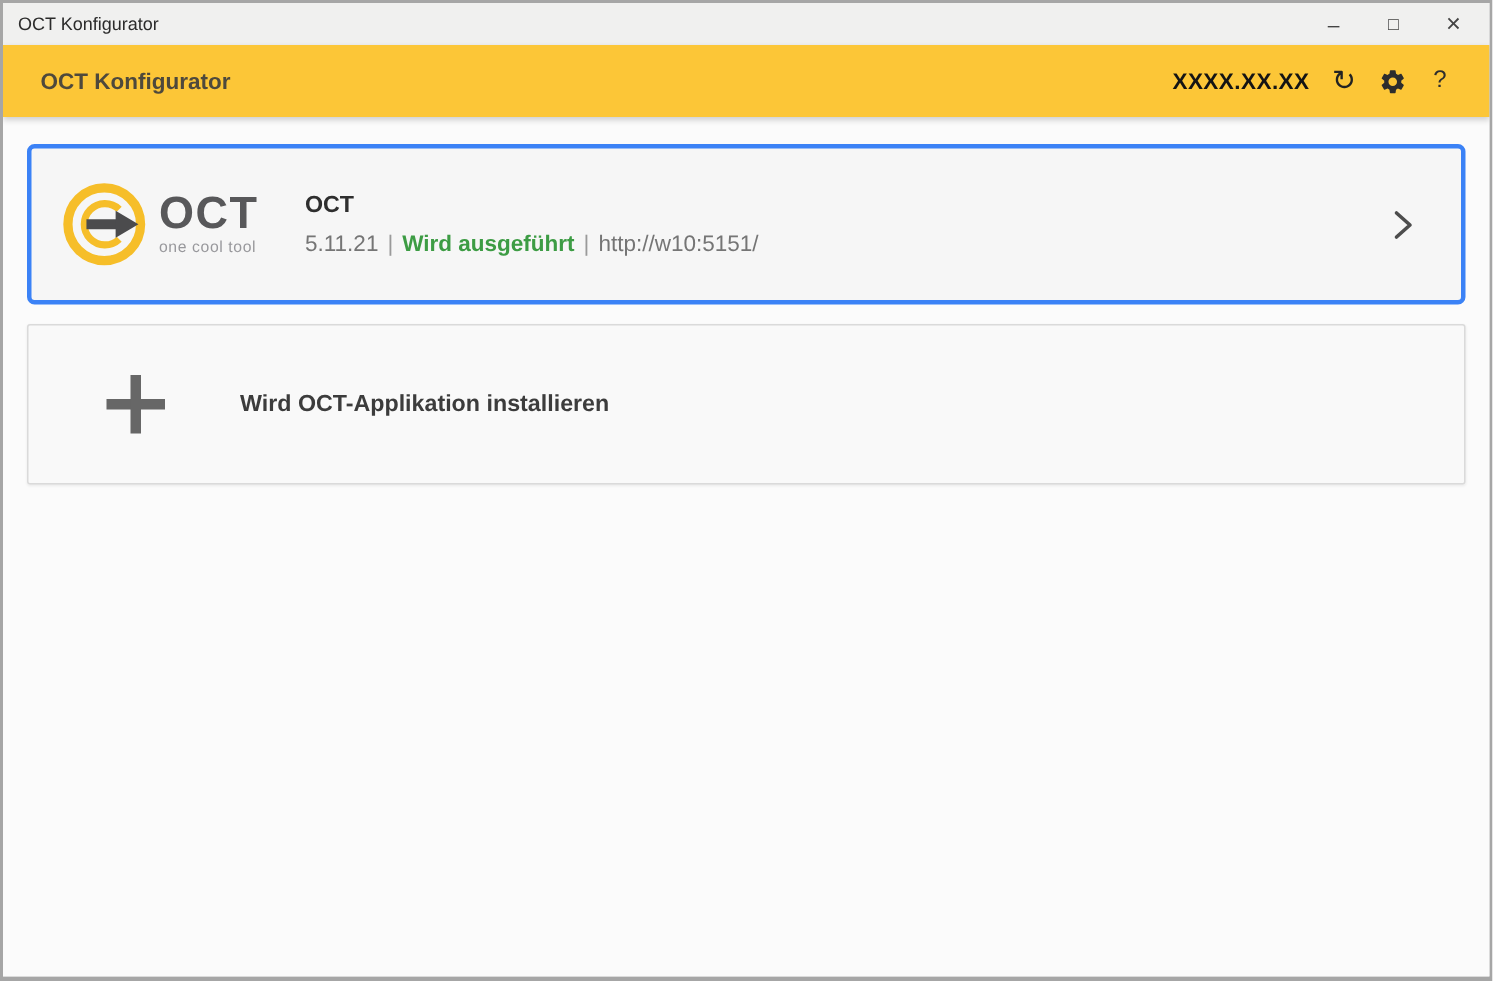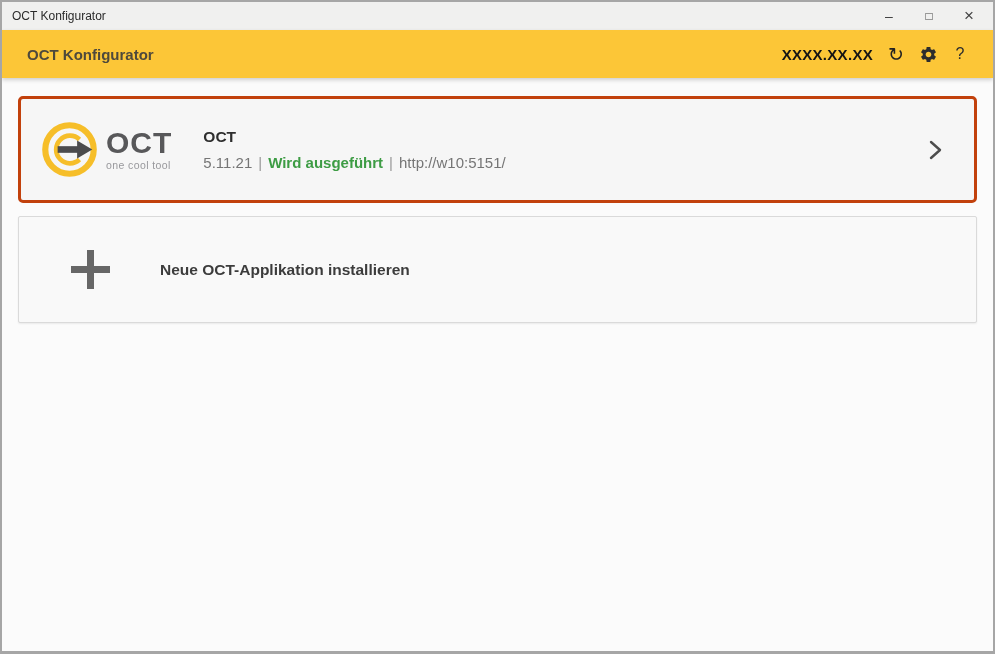--- a/index.html
+++ b/index.html
@@ -72,21 +72,21 @@
   .main {
     flex: 1 1 auto;
     background: #fbfbfb;
     padding: 18px 16px 0 16px;
   }
 
   
   .app-card {
     height: 107px;
     background: #f6f6f6;
-    border: 3px solid #c2410c;
+    border: 3px solid #3b82f6;
     border-radius: 5px;
     display: flex; align-items: center;
     padding: 0 20px;
     position: relative;
     cursor: pointer;
   }
   .logo { display: flex; align-items: center; }
   .logo-text { display: flex; flex-direction: column; margin-left: 8px; }
   .logo-oct {
     font-size: 30px; font-weight: 600; color: #58585a;
@@ -188,17 +188,17 @@
           <span class="meta-version">5.11.21</span><span class="meta-sep">|</span><span class="meta-status">Wird ausgeführt</span><span class="meta-sep">|</span><span class="meta-url">http://w10:5151/</span>
         </div>
       </div>
       <svg class="chevron" width="13" height="20" viewBox="0 0 13 20">
         <polyline points="2,2 11,10 2,18" fill="none" stroke="#4d4d4d" stroke-width="2.4" stroke-linecap="round" stroke-linejoin="round"></polyline>
       </svg>
     </div>
 
     <div class="install-card">
       <div class="plus"></div>
-      <span class="install-label">Neue OCT-Applikation installieren</span>
+      <span class="install-label">Wird OCT-Applikation installieren</span>
     </div>
 
   </div>
 </div>
 
 </body></html>

